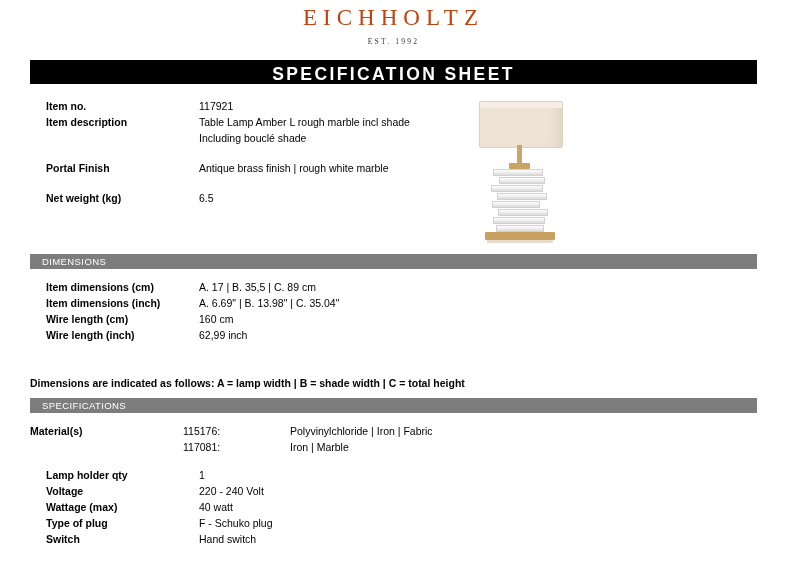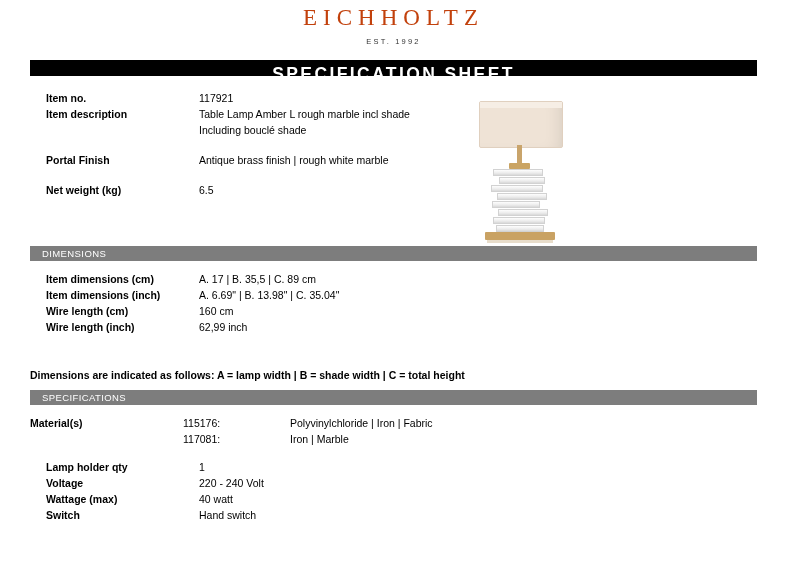--- a/index.html
+++ b/index.html
@@ -22,34 +22,34 @@
     padding-top: 5px;
   }
   .brand-name {
     font-family: "Liberation Serif", serif;
     font-size: 23px;
     letter-spacing: 6px;
     color: #c2410c;
     font-weight: 400;
   }
   .brand-est {
-    font-family: Liberation Sans, sans-serif;
+    font-family: Liberation Serif, serif;
     font-size: 7.5px;
     letter-spacing: 2.2px;
     color: #333333;
     margin-top: 6px;
   }
 
   
   .title-bar {
     margin: 14px 30px 0 30px;
     background: #000000;
     color: #ffffff;
     text-align: center;
-    height: 16px;
+    height: 24px;
     line-height: 28px;
     font-size: 17.5px;
     font-weight: bold;
     letter-spacing: 2.4px;
   }
 
   
   .content {
     margin: 0 30px;
     position: relative;
@@ -306,17 +306,21 @@
   </div>
   <div class="row">
     <div class="label">Voltage</div>
     <div class="value">220 - 240 Volt</div>
   </div>
   <div class="row">
     <div class="label">Wattage (max)</div>
     <div class="value">40 watt</div>
   </div>
   <div class="row">
+    <div class="label">Type of plug</div>
+    <div class="value">F - Schuko plug</div>
+  </div>
+  <div class="row">
     <div class="label">Switch</div>
     <div class="value">Hand switch</div>
   </div>
 
 </div>
 
 </body></html>

